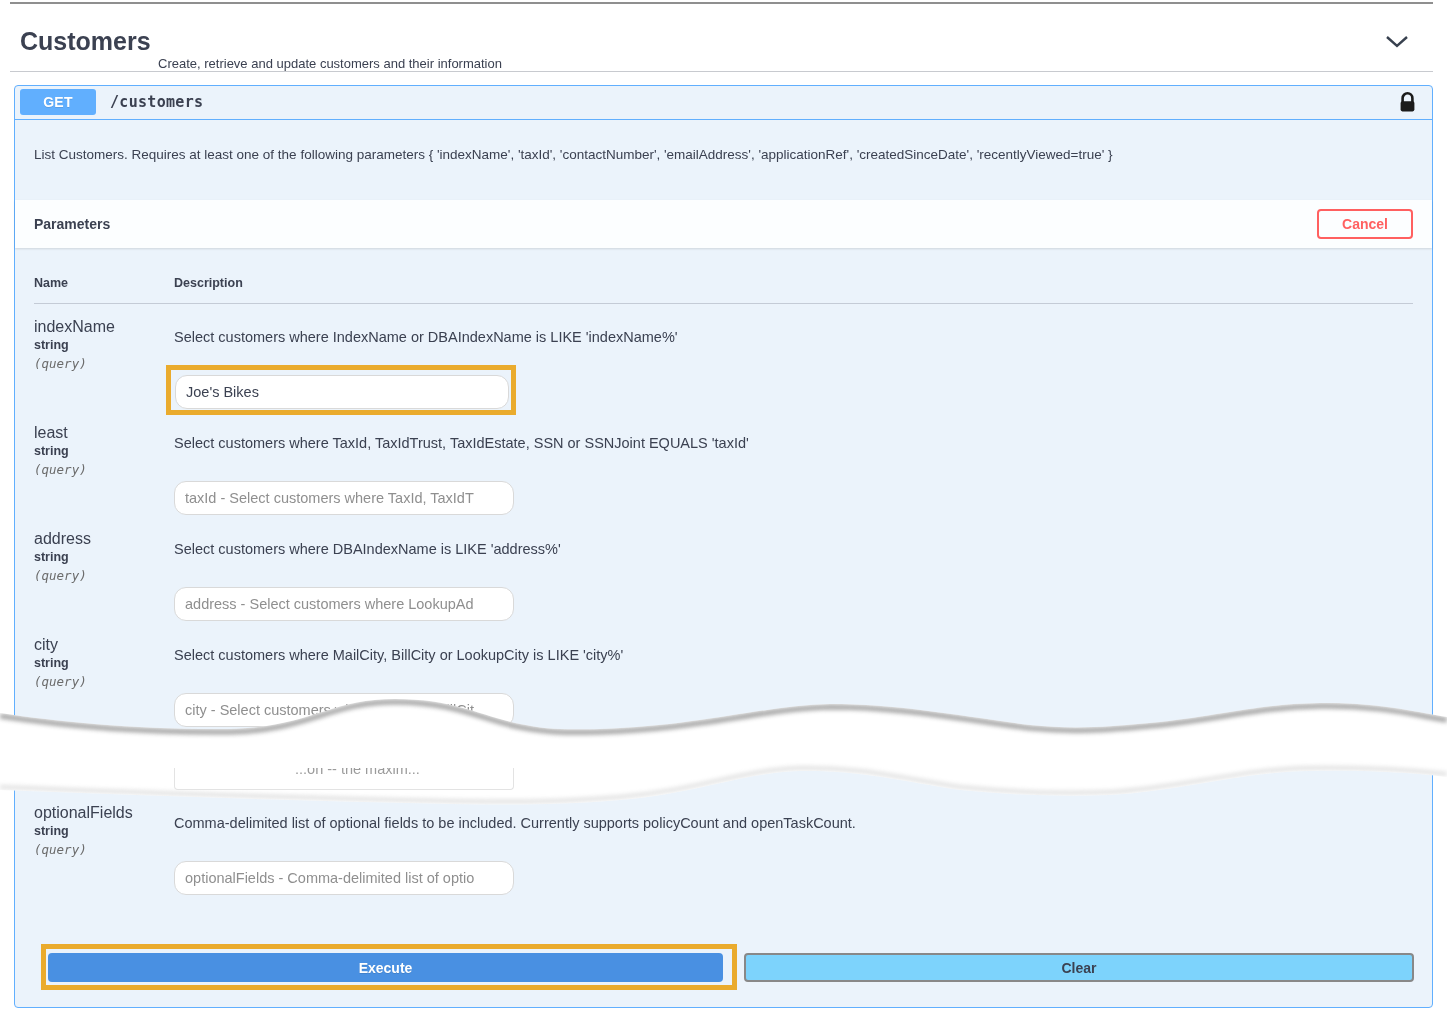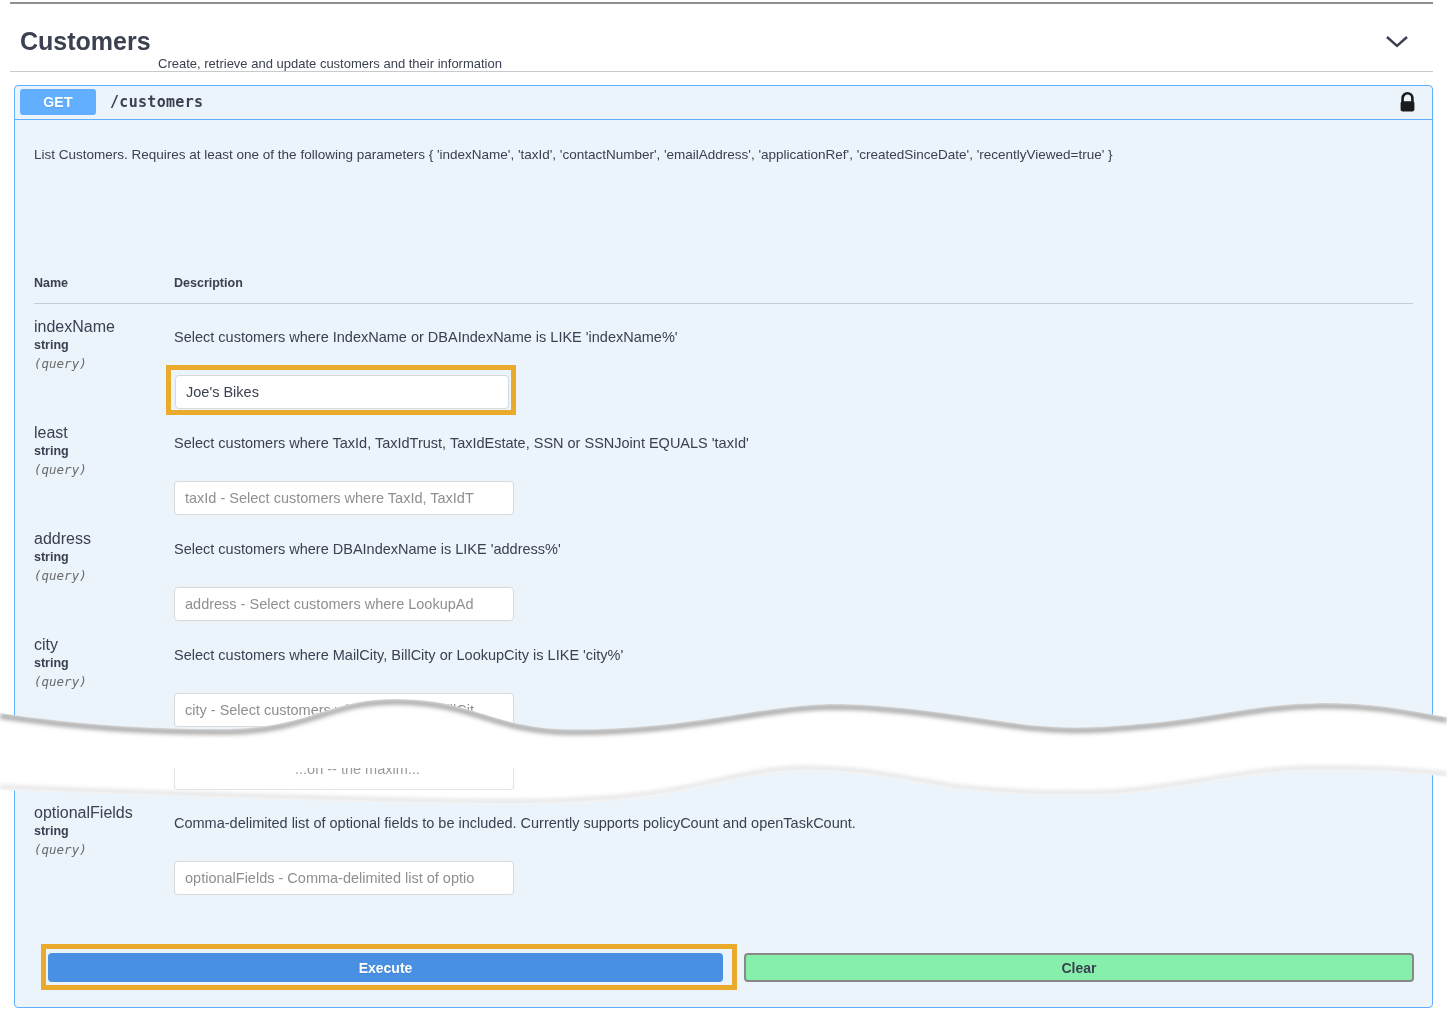--- a/index.html
+++ b/index.html
@@ -48,34 +48,34 @@
   }
 
   .col-head{position:absolute;font-size:12.5px;font-weight:bold;color:var(--text);}
   .thead-rule{position:absolute;left:19px;top:217px;width:1379px;height:1px;background:rgba(59,65,81,.22);}
 
   .p-name{position:absolute;left:19px;font-size:16px;color:var(--text);}
   .p-type{position:absolute;left:19px;font-family:Liberation Sans, sans-serif;font-size:12.5px;font-weight:bold;color:var(--text);}
   .p-loc{position:absolute;left:19px;font-family:"DejaVu Sans Mono","Liberation Mono",monospace;font-size:12.5px;font-style:italic;color:#6b6b6b;}
   .p-desc{position:absolute;left:159px;font-size:14.5px;color:var(--text);}
   .p-input{
-    position:absolute;height:34px;border:1px solid #d9d9d9;border-radius:4px;background:#fff;
+    position:absolute;height:34px;border:1px solid #d9d9d9;border-radius:12px;background:#fff;
     padding:0 10px;font-family:"Liberation Sans",sans-serif;font-size:14.5px;color:var(--text);
   }
   .p-input::placeholder{color:#8f8f8f;opacity:1;}
   .hl-box{position:absolute;border:5px solid var(--hl);}
 
   .execute-hl{position:absolute;left:26px;top:858px;width:696px;height:46px;border:5px solid var(--hl);}
   .execute-btn{
     position:absolute;left:33px;top:867px;width:675px;height:29px;background:var(--exec);
     border:none;border-radius:4px;color:#fff;font-family:"Liberation Sans",sans-serif;
     font-size:14px;font-weight:bold;text-shadow:0 1px 0 rgba(0,0,0,.1);cursor:pointer;
   }
   .clear-btn{
-    position:absolute;left:729px;top:867px;width:670px;height:29px;background:#86efac;
+    position:absolute;left:729px;top:867px;width:670px;height:29px;background:#7dd3fc;
     border:2px solid #888;border-radius:4px;color:var(--text);
     font-family:"Liberation Sans",sans-serif;font-size:14px;font-weight:bold;cursor:pointer;
   }
 
   .wave-svg{position:absolute;left:0;top:0;width:1447px;height:1019px;z-index:10;pointer-events:none;}
 
   .torn-fragment{
     position:absolute;left:174px;top:768px;width:340px;height:22px;z-index:11;
     background:#fff;border:1px solid #e3e3e3;border-top:none;border-radius:0 0 4px 4px;
     overflow:hidden;
@@ -104,20 +104,24 @@
     <div class="lock-wrap">
       <svg width="17" height="21" viewBox="0 0 17 21">
         <path d="M3.6,10 V6.2 a4.9,4.9 0 0 1 9.8,0 V10" fill="none" stroke="#1b1b1b" stroke-width="2.6"></path>
         <rect x="1.6" y="9.2" width="13.8" height="10.2" rx="1.8" fill="#1b1b1b"></rect>
       </svg>
     </div>
   </div>
 
   <div class="op-description">List Customers. Requires at least one of the following parameters { 'indexName', 'taxId', 'contactNumber', 'emailAddress', 'applicationRef', 'createdSinceDate', 'recentlyViewed=true' }</div>
 
+  <div class="section-header">
+    <div class="section-title">Parameters</div>
+    <button class="cancel-btn">Cancel</button>
+  </div>
 
   <div class="col-head" style="left:19px;top:190px">Name</div>
   <div class="col-head" style="left:159px;top:190px">Description</div>
   <div class="thead-rule"></div>
 
   <div>
       <div>
         <div class="hl-box" style="left:151px;top:279px;width:350px;height:50px"></div>
         <div class="p-name" style="top:232px">indexName</div>
         <div class="p-type" style="top:252px">string</div>

